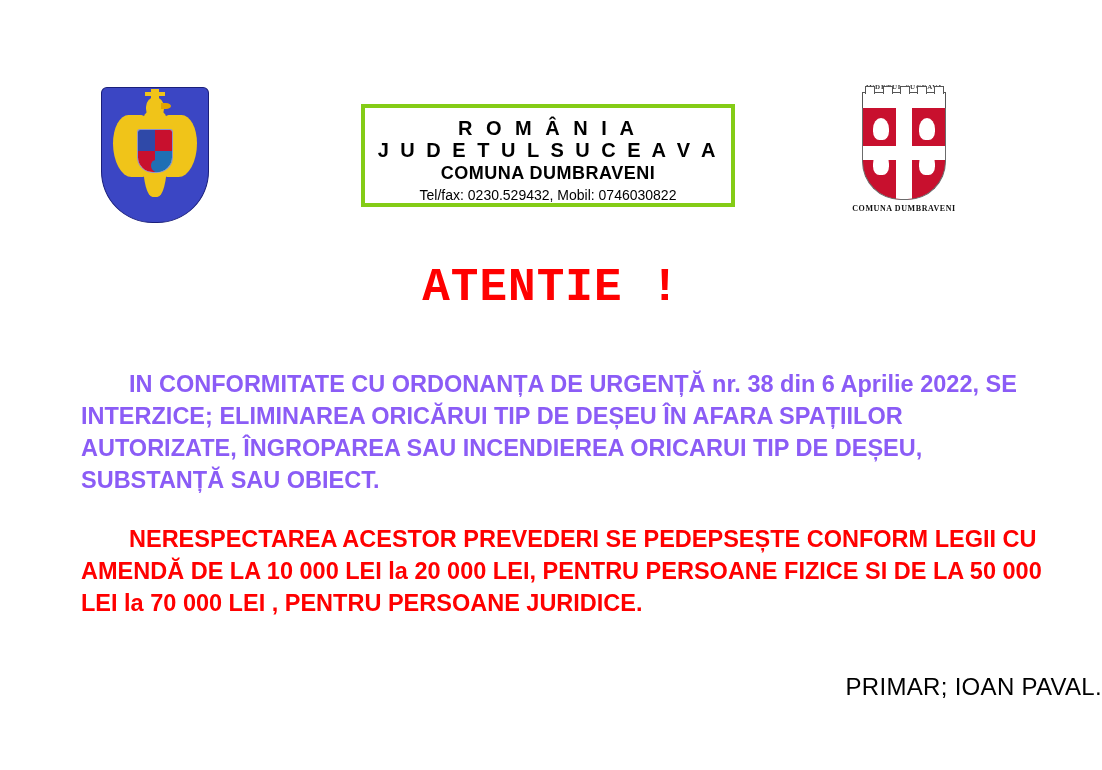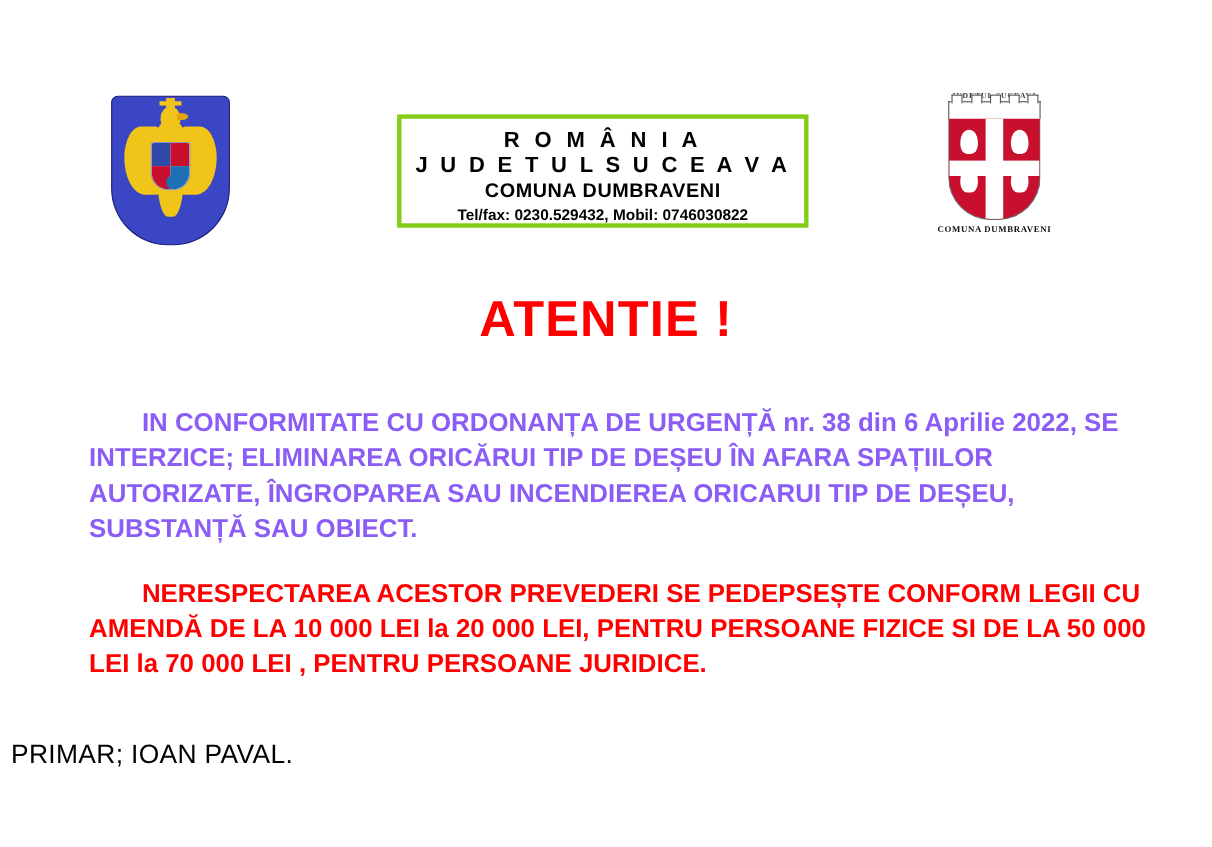--- a/index.html
+++ b/index.html
@@ -164,21 +164,21 @@
     line-height: 23px;
   }
   .title-box .l3 {
     font-size: 18px;
     font-weight: bold;
     letter-spacing: 0.5px;
     line-height: 23px;
   }
   .title-box .l4 {
     font-size: 14px;
-    font-weight: bold;
+    font-weight: normal;
     line-height: 19px;
     margin-top: 1px;
   }
   .title-box .l5 {
     font-family: "Liberation Serif", serif;
     font-size: 13.5px;
     line-height: 17px;
   }
 
   
@@ -271,20 +271,21 @@
   .attentie {
     position: absolute;
     top: 262px;
     left: 0;
     width: 1102px;
     text-align: center;
     color: #ff0000;
     font-size: 46px;
     font-weight: bold;
     letter-spacing: 1px;
+    font-family: Liberation Mono, monospace;
   }
 
   .para {
     position: absolute;
     left: 81px;
     width: 975px;
     font-size: 23.5px;
     font-weight: bold;
     line-height: 32px;
     text-align: left;
@@ -298,21 +299,21 @@
   .para-red {
     top: 523px;
     color: #ff0000;
   }
 
   .signature {
     position: absolute;
     top: 673px;
     left: 0;
     width: 1102px;
-    text-align: left;
+    text-align: right;
     font-size: 24px;
     color: #000000;
     letter-spacing: 0.3px;
   }
   .signature .inner {
     display: inline-block;
     padding-left: 10px;
   }
 </style>
 </head>

